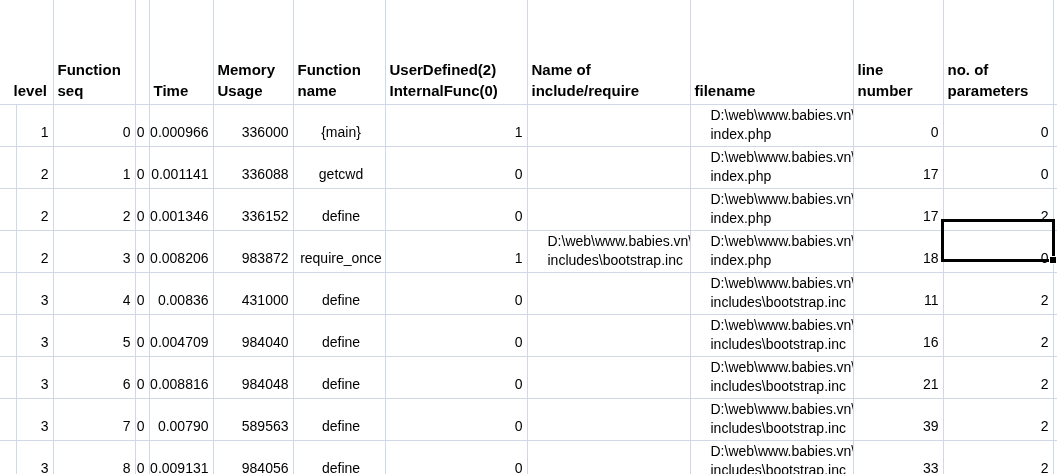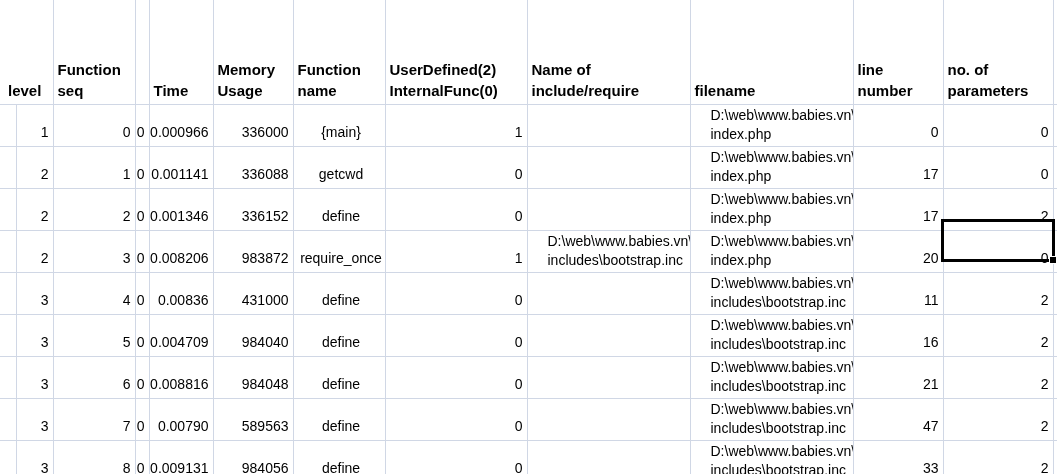--- a/index.html
+++ b/index.html
@@ -31,21 +31,21 @@
   }
   #grid tr.header-row th {
     font-weight: bold;
     font-size: 15px;
     line-height: 21px;
     text-align: left;
     padding: 0 0 3px 4px;
     height: 101px;
     margin-left: 20px;
   }
-  #grid tr.header-row th.lvl { padding-left: 8px; }
+  #grid tr.header-row th.lvl { padding-left: 8px; text-align: center; }
   #grid tr.data-row { height: 40px; }
   #grid td.num { text-align: right; padding: 0 4px 4px 0; }
   #grid td.txt { text-align: center;  padding: 0 0 4px 4px; }
   #grid td.wrap { text-align: left; padding: 1px 0 2px 20px; }
   
   #selection {
     position: absolute;
     left: 941px; top: 219px;
     width: 114px; height: 43px;
     border: 3px solid #000000;
@@ -162,21 +162,21 @@
       <td class="num">3</td>
       <td class="num">0</td>
       <td class="num">0.008206</td>
       <td class="num">983872</td>
       <td class="txt">require_once</td>
       <td class="num">1</td>
       <td class="wrap">D:\web\www.babies.vn\
 includes\bootstrap.inc</td>
       <td class="wrap">D:\web\www.babies.vn\
 index.php</td>
-      <td class="num">20</td>
+      <td class="num">18</td>
       <td class="num">0</td>
       <td></td>
     </tr>
 
     <tr class="data-row">
       <td></td>
       <td class="num">3</td>
       <td class="num">4</td>
       <td class="num">0</td>
       <td class="num">0.00836</td>
@@ -230,21 +230,21 @@
       <td class="num">3</td>
       <td class="num">7</td>
       <td class="num">0</td>
       <td class="num">0.00790</td>
       <td class="num">589563</td>
       <td class="txt">define</td>
       <td class="num">0</td>
       <td class="wrap"></td>
       <td class="wrap">D:\web\www.babies.vn\
 includes\bootstrap.inc</td>
-      <td class="num">47</td>
+      <td class="num">39</td>
       <td class="num">2</td>
       <td></td>
     </tr>
 
     <tr class="data-row">
       <td></td>
       <td class="num">3</td>
       <td class="num">8</td>
       <td class="num">0</td>
       <td class="num">0.009131</td>

